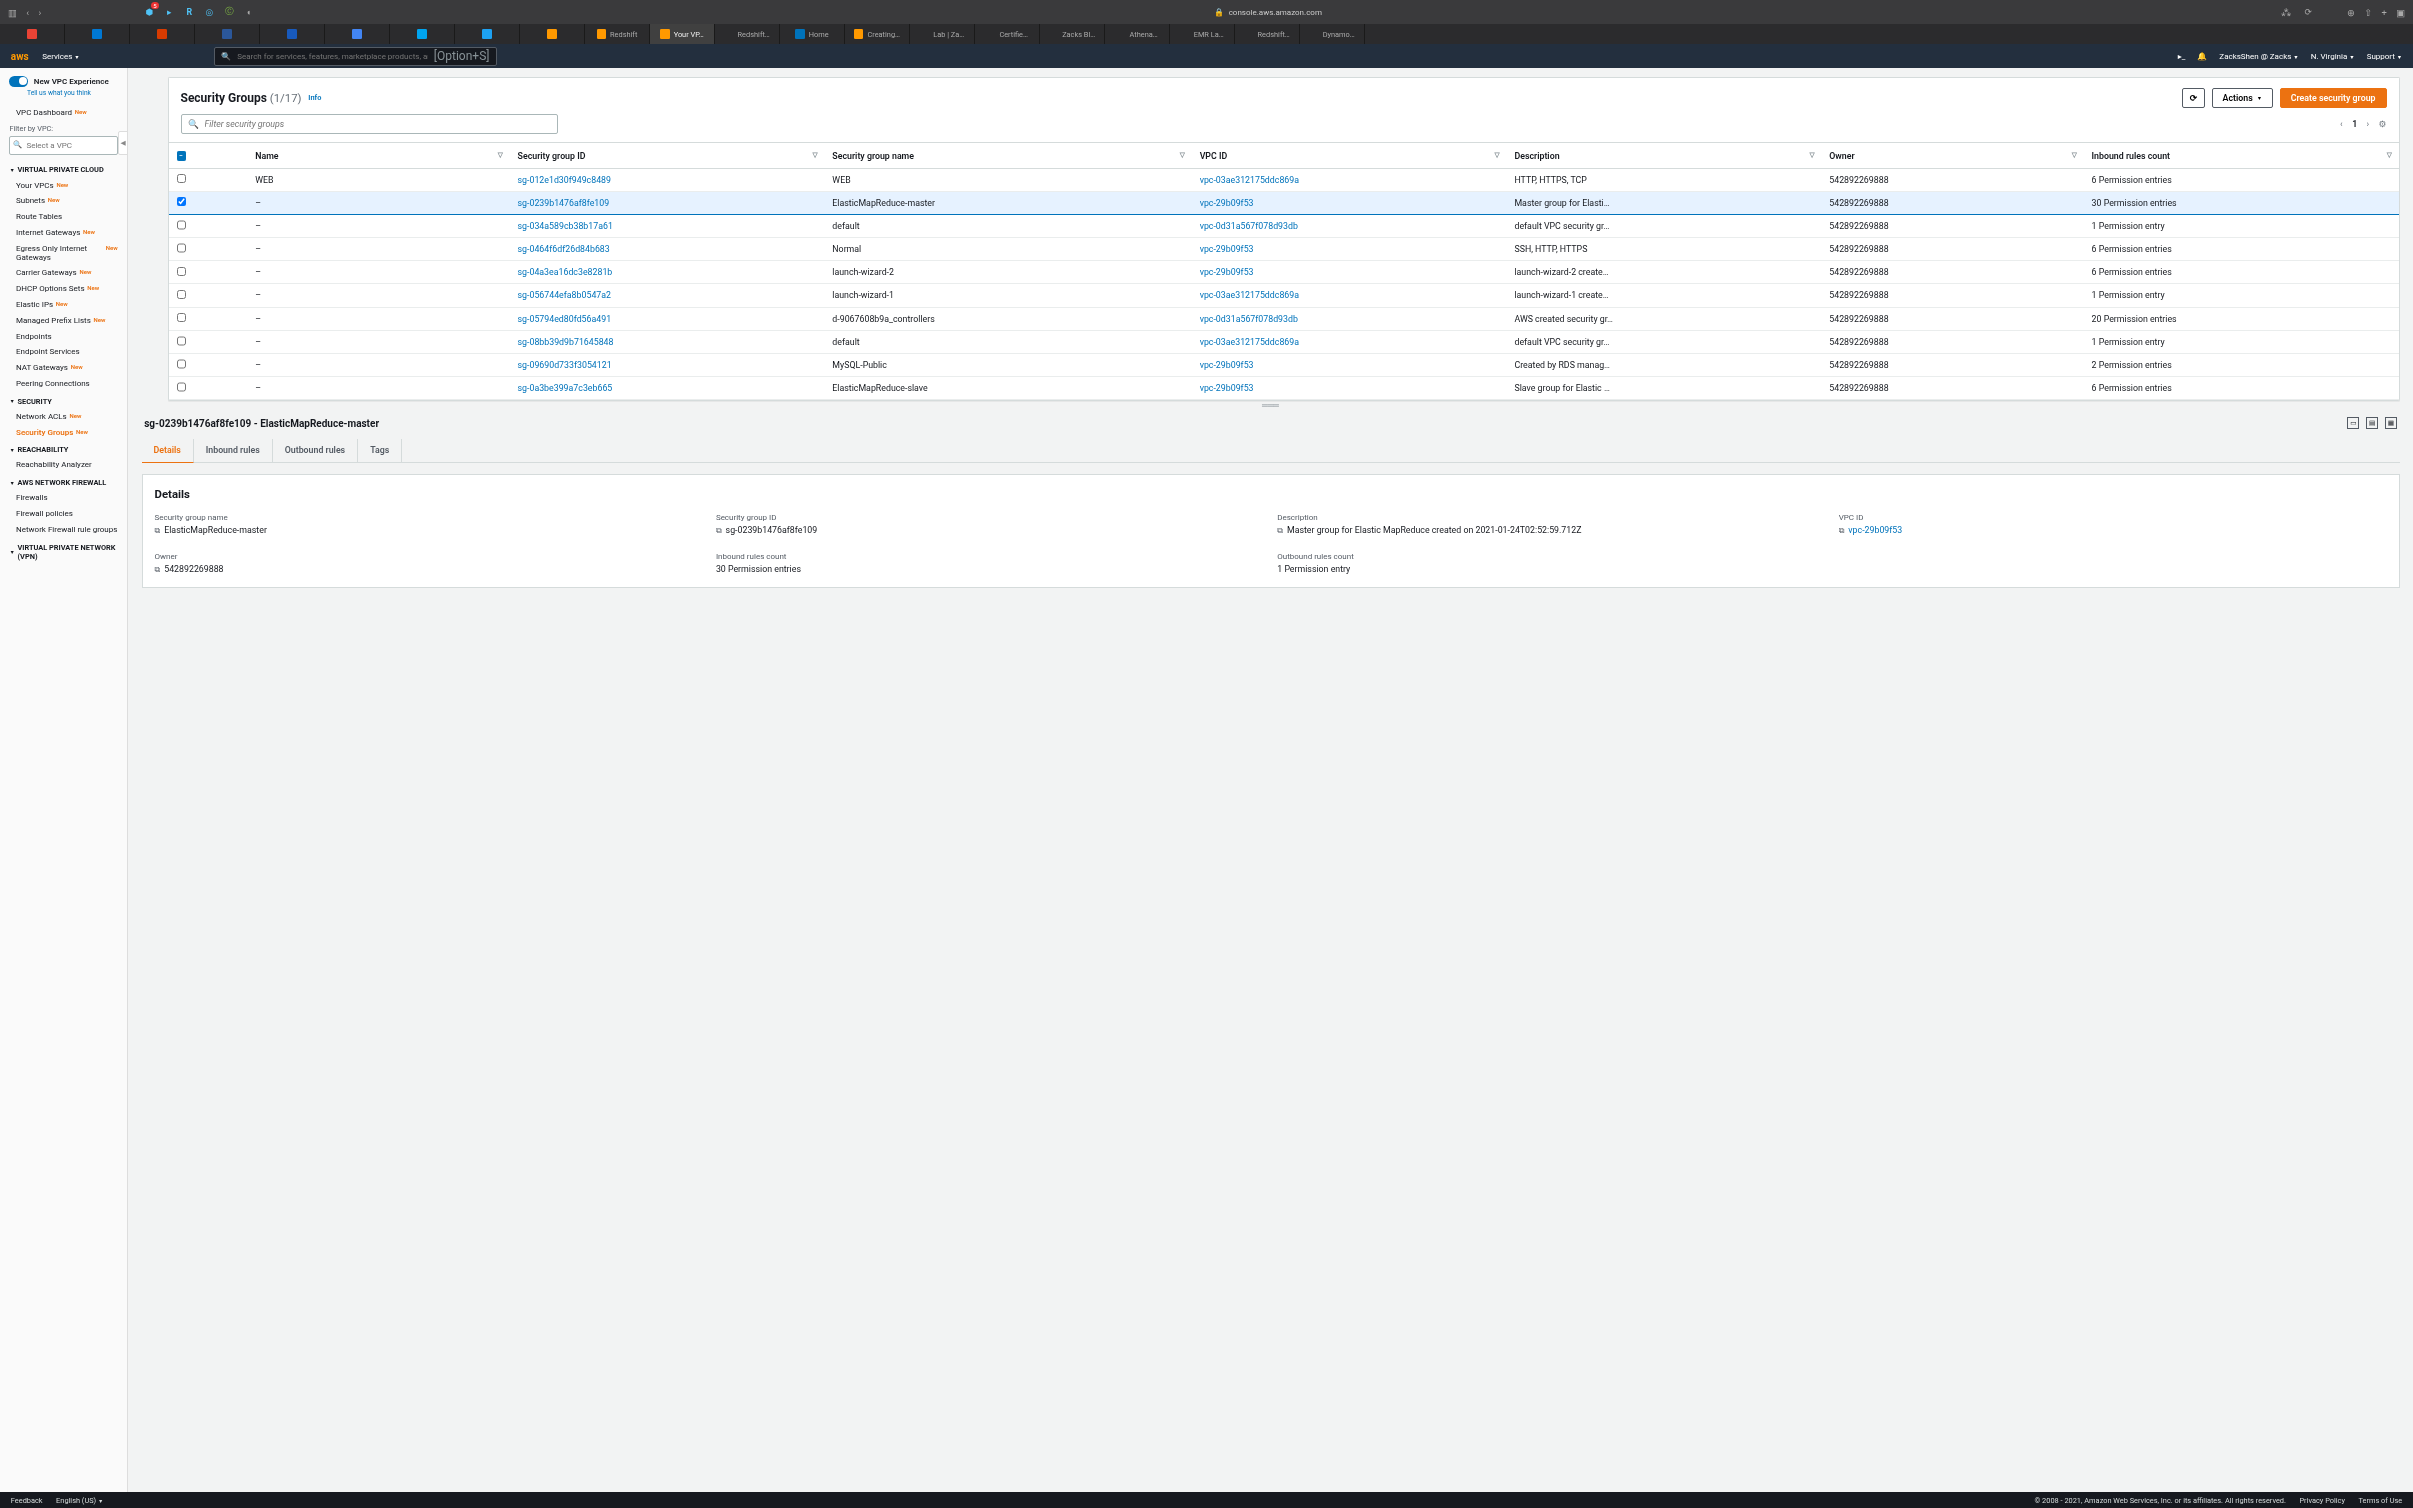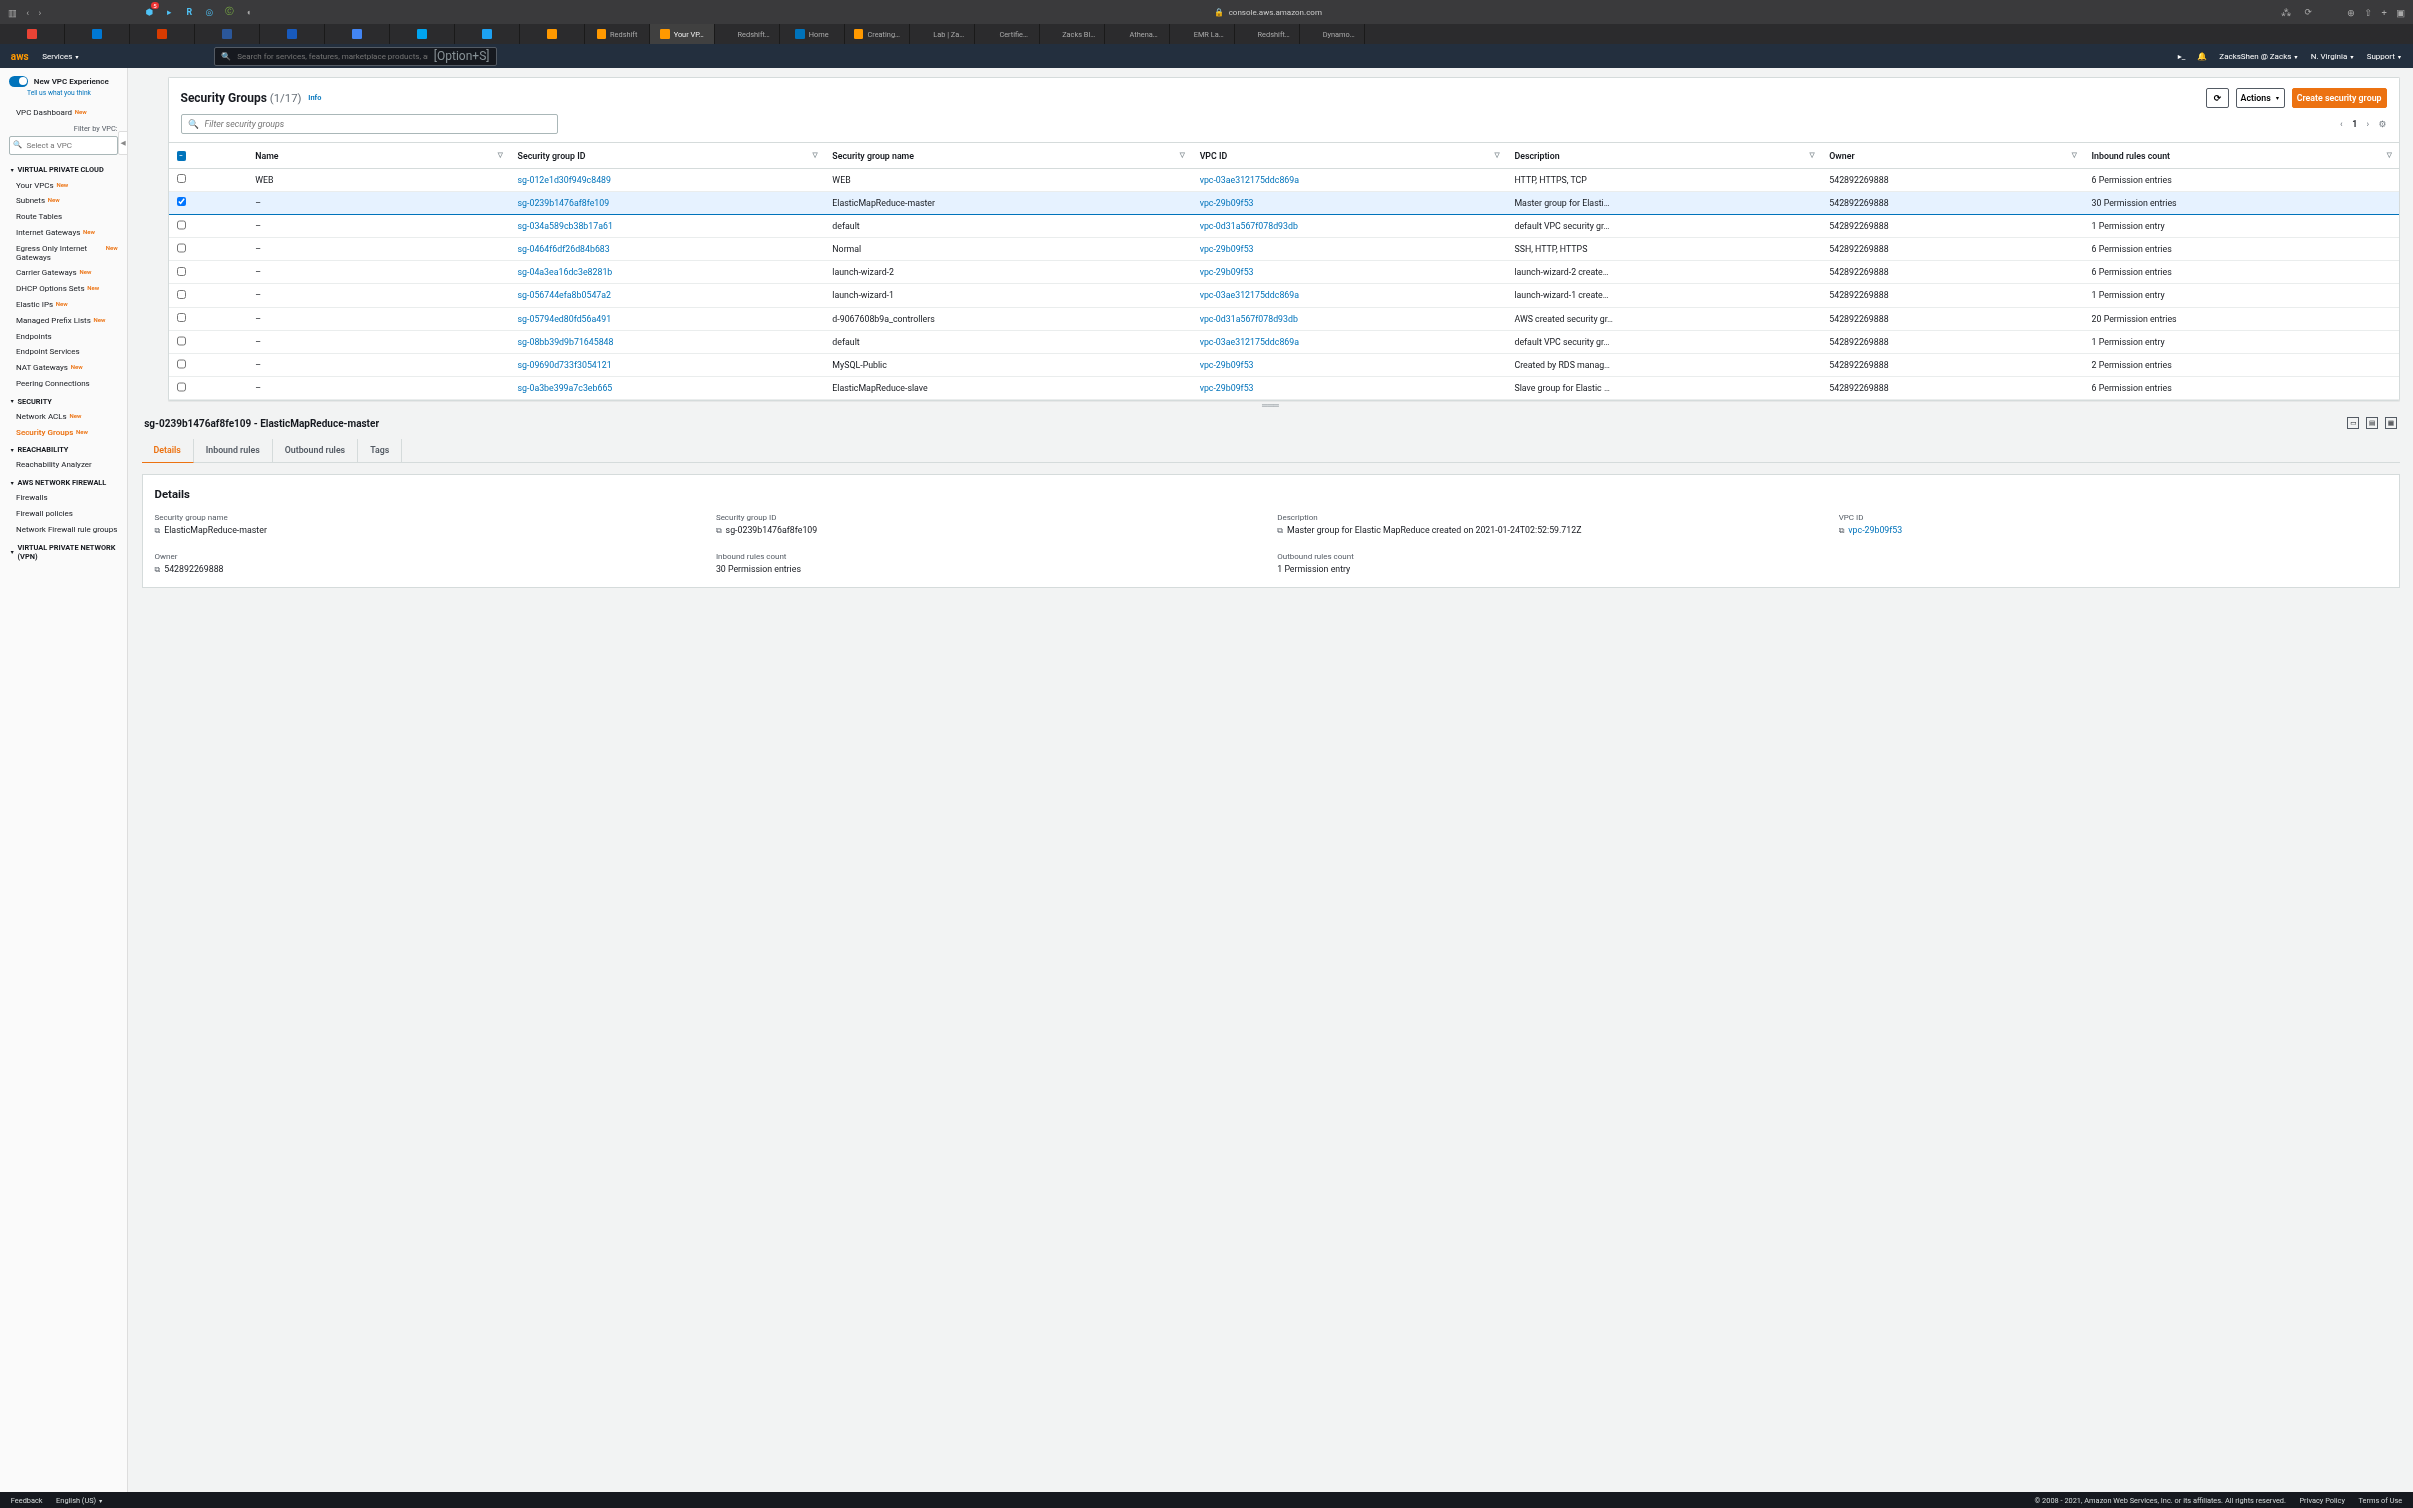--- a/index.html
+++ b/index.html
@@ -29,33 +29,33 @@
 .sidebar { width:128px; background:#fafafa; border-right:0.7px solid #ddd; overflow-y:auto; padding:8px 0 13.5px; position:relative; }
 .sidebar .collapse-handle { position:absolute; right:-0.7px; top:63px; width:9.4px; height:24px; background:#fff; border:0.7px solid #ddd; border-radius:2px 0 0 2px; display:flex; align-items:center; justify-content:center; color:#888; cursor:pointer; font-size:6.7px; }
 .vpc-exp { display:flex; align-items:center; gap:5.4px; padding:0 9.4px 2.7px; font-size:8px; font-weight:600; }
 .vpc-exp-sub { padding:0 9.4px 6.7px 27px; font-size:6.7px; color:#0073bb; cursor:pointer; }
 .toggle { width:19px; height:10.8px; background:#0073bb; border-radius:5.4px; position:relative; cursor:pointer; }
 .toggle::after { content:""; position:absolute; right:1.3px; top:1.3px; width:8px; height:8px; background:#fff; border-radius:50%; }
 .side-link { padding:3.4px 9.4px 3.4px 16px; font-size:8px; color:#16191f; cursor:pointer; display:flex; align-items:flex-start; gap:2.7px; }
 .side-link.active { color:#ec7211; font-weight:600; }
 .side-link .new { background:none; color:#ec7211; font-size:6px; font-weight:600; }
 .side-section { padding:5.4px 9.4px 2.7px; font-size:7.4px; font-weight:700; color:#16191f; display:flex; align-items:center; gap:2.7px; cursor:pointer; }
-.side-filter-lbl { padding:4px 9.4px 2.7px; font-size:7.4px; color:#545b64;text-align:right; }
+.side-filter-lbl { padding:4px 9.4px 2.7px; font-size:7.4px; color:#545b64; }
 .side-filter { margin:0 9.4px 5.4px; }
 .side-filter input { width:100%; height:19px; border:0.7px solid #aab7b8; border-radius:2px; padding:0 5.4px 0 16px; font-size:8px; background:#fff; }
 .side-filter { position:relative; }
 .side-filter::before { content:"🔍"; position:absolute; left:4px; top:4px; font-size:7.4px; color:#888; }
 .main { flex:1; overflow:auto; padding:9.4px 13.5px; }
 .panel { background:#fff; border:0.7px solid #d5dbdb; border-radius:1.3px; box-shadow:0 0.7px 0.7px rgba(0,0,0,.05);margin-left:26px; }
 .panel-hdr { padding:9.4px 12px 6.7px; display:flex; align-items:center; gap:6.7px; }
 .panel-hdr h1 { font-size:12px; font-weight:700; }
 .panel-hdr .count { color:#687078; font-weight:400; font-size:11.4px; }
 .panel-hdr .info { color:#0073bb; font-size:7.4px; font-weight:600; cursor:pointer; }
 .panel-hdr .actions { margin-left:auto; display:flex; gap:6.7px; }
-.btn { height:20px; padding:0 4px; border:0.7px solid #545b64; background:#fff; border-radius:2px; font-size:8.8px; font-weight:600; cursor:pointer; display:flex; align-items:center; gap:4px; }
+.btn { height:20px; padding:0 10px; border:0.7px solid #545b64; background:#fff; border-radius:2px; font-size:8.8px; font-weight:600; cursor:pointer; display:flex; align-items:center; gap:4px; }
 .btn.icon-only { padding:0 6.7px; }
 .btn.primary { background:#ec7211; border-color:#ec7211; color:#fff; }
 .filter-row { padding:0 12px 8px; display:flex; align-items:center; gap:8px; }
 .filter-input { width:377px; height:20px; border:0.7px solid #aab7b8; border-radius:2px; display:flex; align-items:center; padding:0 6.7px; gap:5.4px; }
 .filter-input input { flex:1; border:none; outline:none; font-size:8.8px; font-style:italic; color:#687078; }
 .pager { margin-left:auto; display:flex; align-items:center; gap:9.4px; color:#687078; }
 .pager .num { color:#16191f; font-weight:600; }
 .pager .gear { cursor:pointer; }
 table { width:100%; border-collapse:collapse; font-size:8.8px; }
 thead th { text-align:left; padding:6.7px 8px; border-top:0.7px solid #d5dbdb; border-bottom:0.7px solid #d5dbdb; font-weight:600; color:#16191f; position:relative; }

